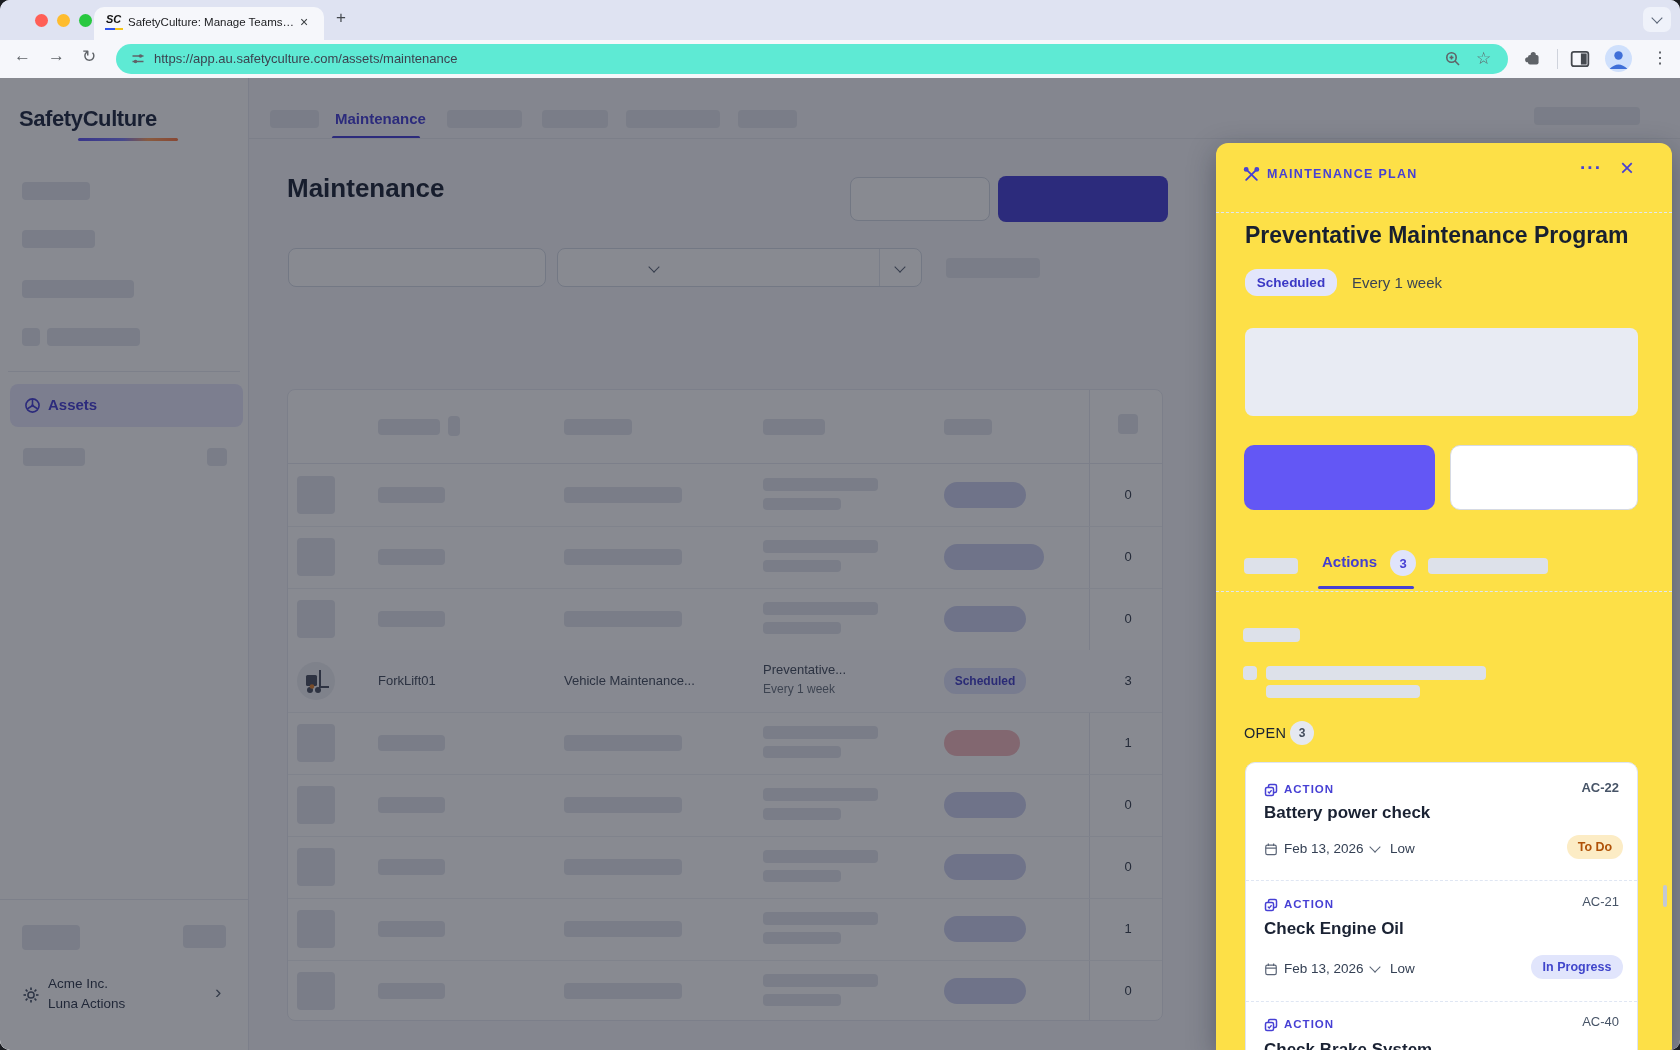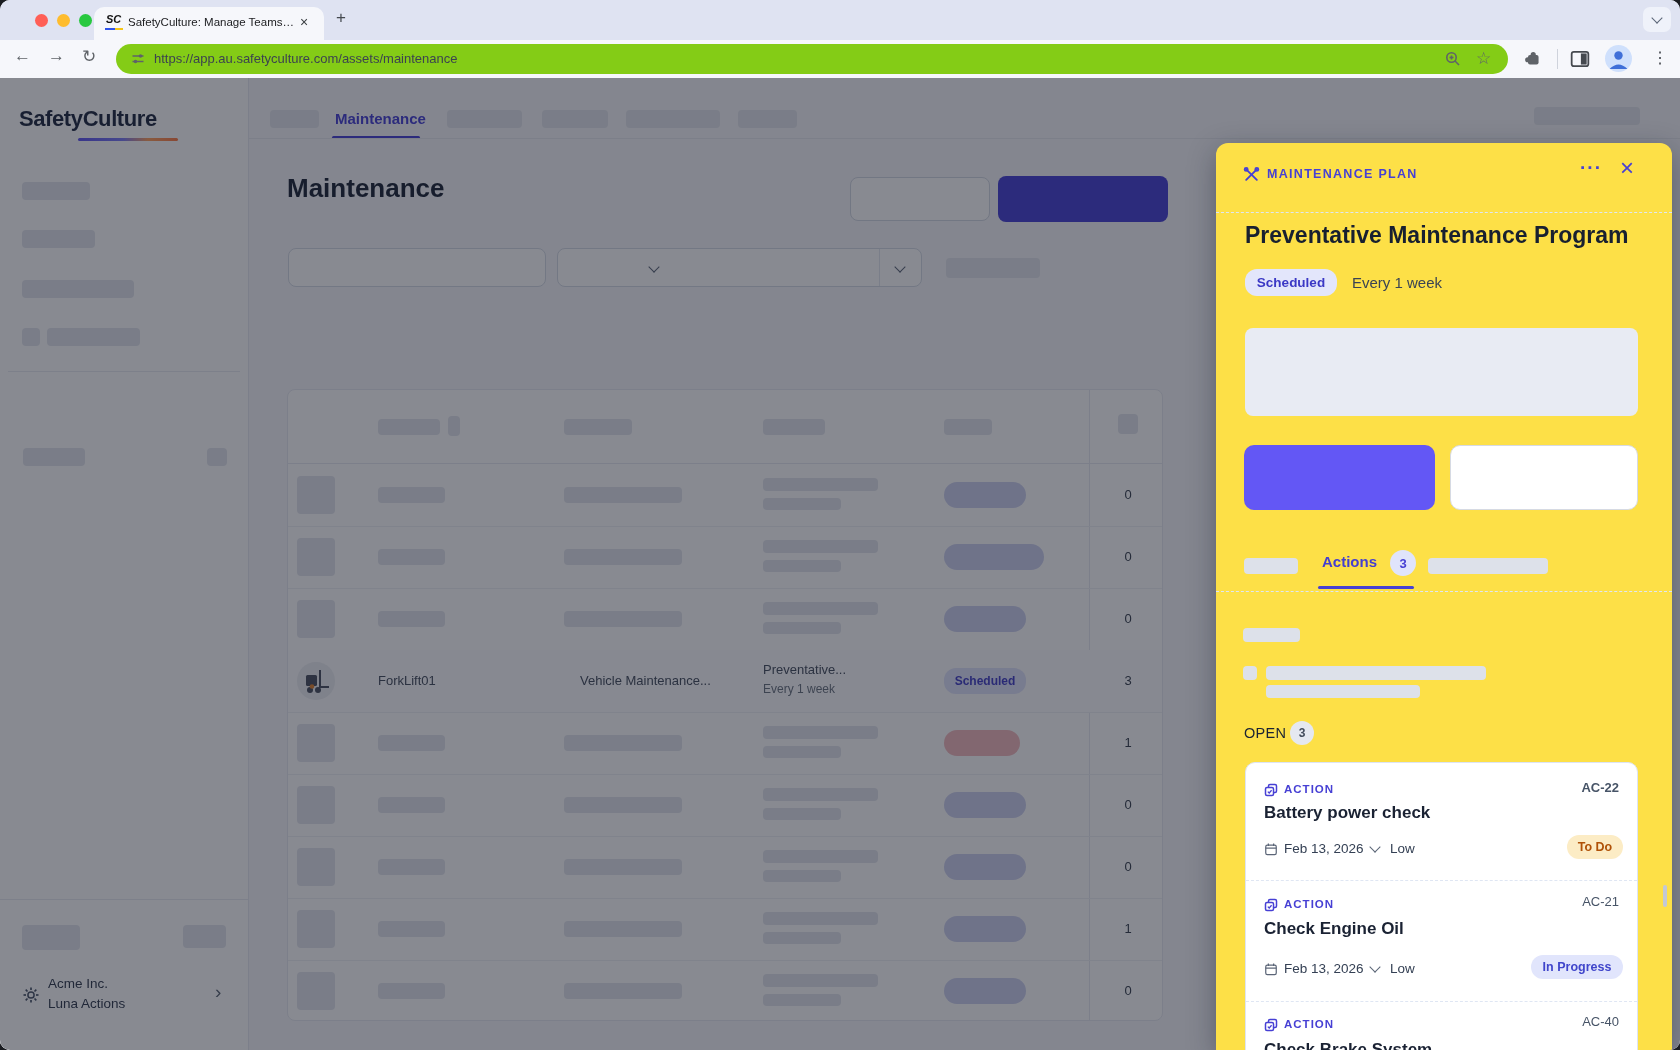--- a/index.html
+++ b/index.html
@@ -37,21 +37,21 @@
   <span class="abs" style="left:336px;top:8px;font-size:17px;color:#45494f;z-index:21;">+</span>
   <div class="abs" style="left:1643px;top:7px;width:28px;height:25px;background:#eff2fa;border-radius:7px;z-index:21;">
     <span class="caret" style="position:absolute;left:10px;top:7px;"></span>
   </div>
 
   <div class="abs" style="left:0;top:40px;width:1680px;height:38px;background:#f6f7fb;z-index:20;">
     <span class="abs" style="left:14px;top:6px;font-size:17px;color:#5f6368;">←</span>
     <span class="abs" style="left:48px;top:6px;font-size:17px;color:#5f6368;">→</span>
     <span class="abs" style="left:82px;top:6px;font-size:17px;color:#5f6368;">↻</span>
 
-    <div class="abs" style="left:116px;top:4px;width:1392px;height:30px;background:#84cc16;border-radius:15px;">
+    <div class="abs" style="left:116px;top:4px;width:1392px;height:30px;background:#5eead4;border-radius:15px;">
       <span class="abs" style="left:14px;top:7px;">
         <svg width="16" height="16" viewBox="0 0 16 16">
             <g stroke="#5f6368" stroke-width="1.6" fill="#5f6368">
               <line x1="2.5" y1="5" x2="13.5" y2="5"></line>
               <circle cx="10.5" cy="5" r="1.8" stroke="none"></circle>
               <line x1="2.5" y1="10.5" x2="13.5" y2="10.5"></line>
               <circle cx="5.5" cy="10.5" r="1.8" stroke="none"></circle>
             </g>
           </svg>
       </span>
@@ -99,20 +99,32 @@
       <div class="abs" style="left:78px;top:60px;width:100px;height:3px;border-radius:2px;background:linear-gradient(90deg,#5f55f0,#7b7bf5 45%,#ffa05c 70%,#ff7a45);"></div>
 
       <div class="abs sk" style="left:22px;top:104px;width:68px;height:18px;"></div>
       <div class="abs sk" style="left:22px;top:152px;width:73px;height:18px;"></div>
       <div class="abs sk" style="left:22px;top:202px;width:112px;height:18px;"></div>
       <div class="abs sk" style="left:22px;top:250px;width:18px;height:18px;"></div>
       <div class="abs sk" style="left:47px;top:250px;width:93px;height:18px;"></div>
 
       <div class="abs" style="left:8px;top:293px;width:232px;height:1px;background:#e9ebf1;"></div>
 
+      <div class="abs" style="left:10px;top:306px;width:233px;height:43px;background:#e7e7fb;border-radius:8px;">
+        <span class="abs" style="left:14px;top:13px;">
+          <svg width="17" height="17" viewBox="0 0 16 16" fill="none" stroke="#4740d4" stroke-width="1.5">
+              <circle cx="8" cy="8" r="6.2"></circle>
+              <line x1="8" y1="8" x2="8" y2="2"></line>
+              <line x1="8" y1="8" x2="3" y2="11.3"></line>
+              <line x1="8" y1="8" x2="13" y2="11.3"></line>
+              <circle cx="8" cy="8" r="1.1" fill="#4740d4" stroke="none"></circle>
+            </svg>
+        </span>
+        <span class="abs txt" style="left:38px;top:12px;font-size:15px;font-weight:600;color:#4740d4;">Assets</span>
+      </div>
 
       <div class="abs sk" style="left:23px;top:370px;width:62px;height:18px;"></div>
       <div class="abs sk" style="left:207px;top:370px;width:20px;height:18px;"></div>
 
       <div class="abs" style="left:0;top:821px;width:248px;height:1px;background:#e9ebf1;"></div>
       <div class="abs sk" style="left:22px;top:847px;width:58px;height:25px;"></div>
       <div class="abs sk" style="left:183px;top:847px;width:43px;height:23px;"></div>
 
       <div class="abs" style="left:10px;top:892px;width:228px;height:52px;">
         <span class="abs" style="left:12px;top:16px;">
@@ -215,21 +227,21 @@
                 <rect x="9" y="13" width="11" height="11" rx="1.5"></rect>
                 <rect x="22" y="8" width="2" height="18"></rect>
                 <rect x="22" y="24" width="10" height="2"></rect>
                 <circle cx="13" cy="28" r="3"></circle>
                 <circle cx="21" cy="28" r="3"></circle>
               </g>
               <circle cx="15" cy="24.5" r="2.3" fill="#e0822f"></circle>
             </svg>
         </div>
         <span class="abs txt" style="left:90px;top:23px;font-size:13px;color:#454e5e;">ForkLift01</span>
-        <span class="abs txt" style="left:276px;top:23px;font-size:13px;color:#454e5e;margin-left:16px;">Vehicle Maintenance...</span>
+        <span class="abs txt" style="left:276px;top:23px;font-size:13px;color:#454e5e;">Vehicle Maintenance...</span>
         <span class="abs txt" style="left:475px;top:12px;font-size:13px;color:#454e5e;">Preventative...</span>
         <span class="abs txt" style="left:475px;top:32px;font-size:12px;color:#69727f;">Every 1 week</span>
         <div class="abs statuspill" style="left:656px;top:18px;width:82px;height:26px;background:#dfe2fa;color:#423fc6;">
           <span>Scheduled</span>
         </div>
         <span class="abs txt" style="left:830px;top:23px;width:20px;text-align:center;font-size:13px;color:#38414f;">3</span>
       </div>
 
       <div class="row" style="top:322px;">
         <div class="abs sk" style="left:9px;top:12px;width:38px;height:38px;"></div>

